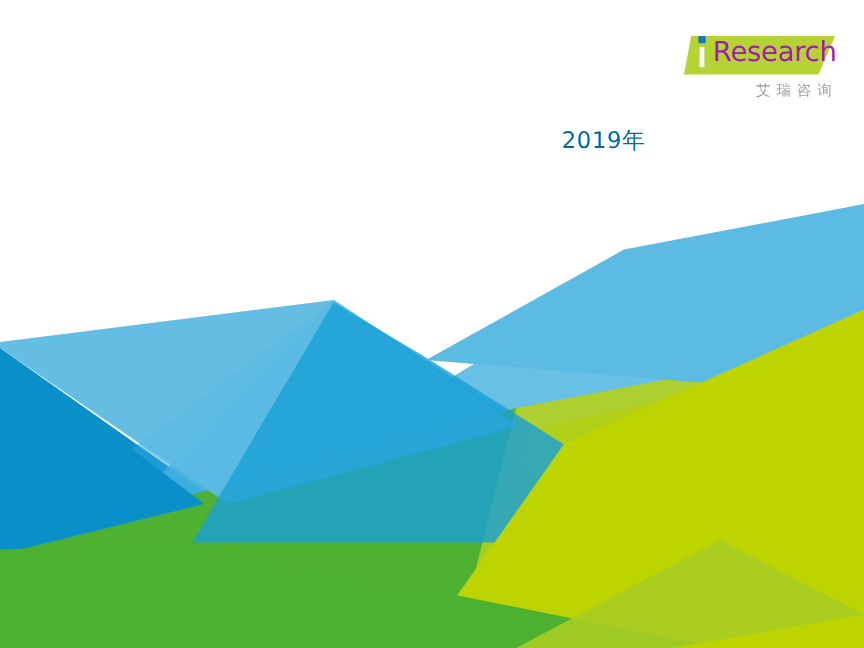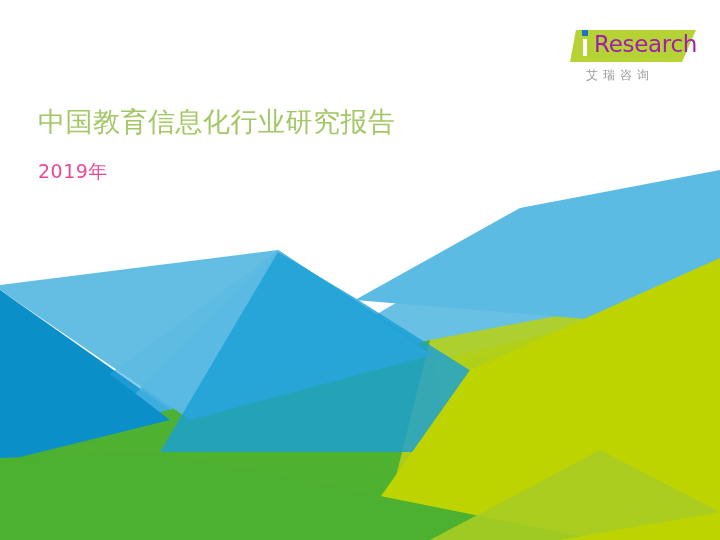--- a/index.html
+++ b/index.html
@@ -68,21 +68,21 @@
     top: 4px;
     width: 6px;
     height: 6px;
     background: #1b75bb;
   }
   #logo-cn {
     position: absolute;
     left: 16px;
     top: 42px;
     width: 112px;
-    text-align: left;
+    text-align: right;
     font-size: 12px;
     line-height: 14px;
     color: #9b9b9b;
     letter-spacing: 5px;
     font-family: "DejaVu Sans", "Liberation Sans", sans-serif;
     white-space: nowrap;
   }
 
   
   #text-block {
@@ -106,24 +106,25 @@
     font-weight: 400;
     color: #a3c765;
     letter-spacing: 0.5px;
     margin: 14px 0 0 0;
     font-family: "DejaVu Sans", "Liberation Sans", sans-serif;
   }
   #year-label {
     font-size: 19px;
     line-height: 26px;
     font-weight: 400;
-    color: #ec4899;
+    color: #0369a1;
     letter-spacing: 0.5px;
     margin: 16px 0 0 0;
     font-family: "DejaVu Sans", "Liberation Sans", sans-serif;
+    text-align: right;
   }
 </style>
 </head>
 <body>
 
 <div id="cover">
 
   <svg id="bg-art" viewBox="0 0 720 540" width="720" height="540" xmlns="http://www.w3.org/2000/svg" shape-rendering="geometricPrecision">
 
     <polygon points="0,290 355,540 0,540" fill="#0b8fc9"></polygon>
@@ -184,17 +185,16 @@
         <polygon points="6,4 126,4 112,36 0,36" fill="#b5d334"></polygon>
       </svg>
       <span class="logo-i-dot"></span>
       <span class="logo-i-stem"></span>
       <span class="logo-wordmark">Research</span>
     </div>
     <div id="logo-cn">艾瑞咨询</div>
   </div>
 
   <div id="text-block">
-    <h2 id="sub-title">中国教育信息化行业研究报告</h2>
     <div id="year-label">2019年</div>
   </div>
 
 </div>
 
 </body></html>

